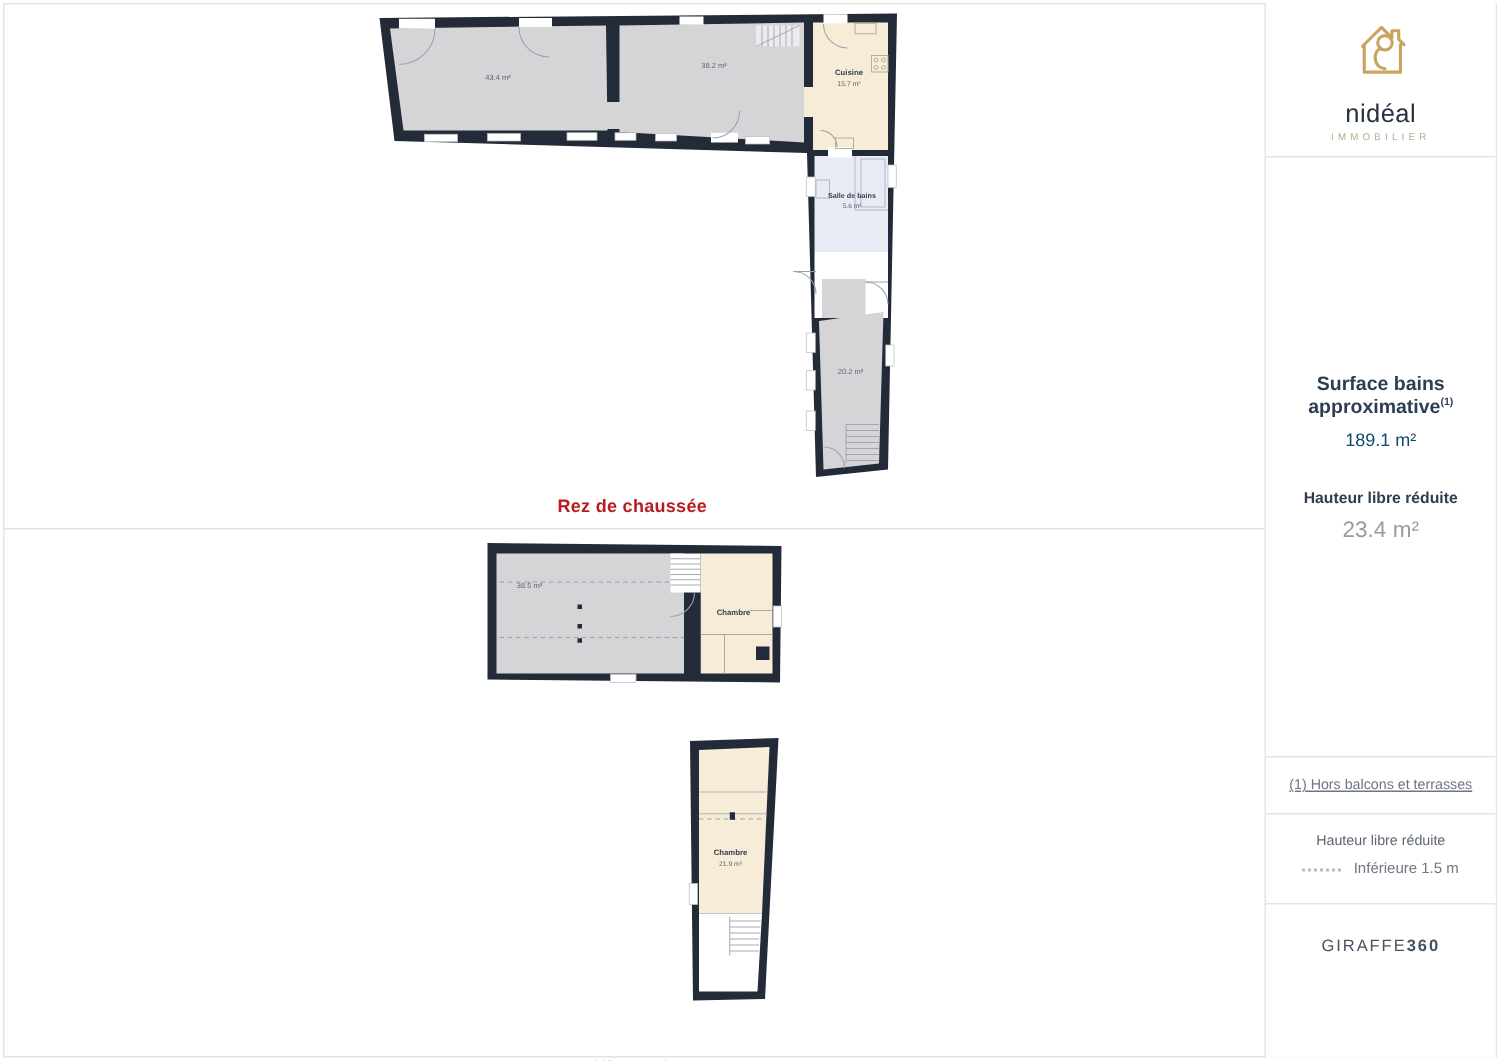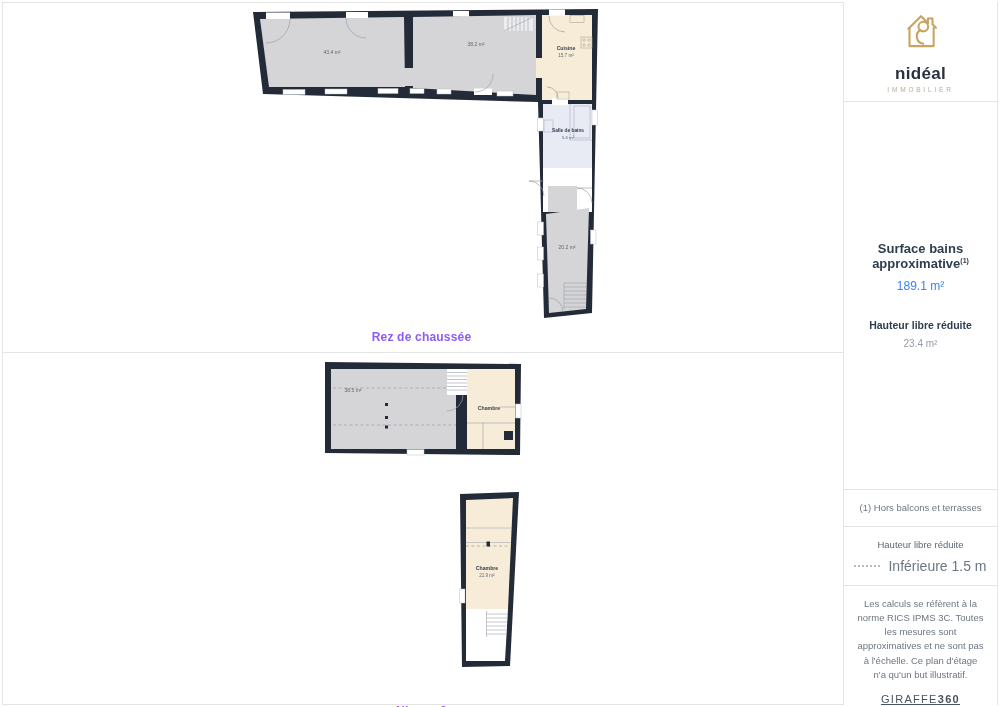--- a/index.html
+++ b/index.html
@@ -3,47 +3,47 @@
 <meta charset="utf-8">
 <style>
   html,body{margin:0;padding:0;background:#fff;}
   *{box-sizing:border-box;}
   body{font-family:"Liberation Sans","DejaVu Sans",sans-serif;}
   .page{position:relative;width:1000px;height:707px;background:#fff;overflow:hidden;}
   .frame{position:absolute;left:2px;top:2px;right:2px;bottom:2px;border:1px solid #e4e4e4;pointer-events:none;}
   .divider-v{position:absolute;left:843px;top:2px;width:1px;height:703px;background:#e4e4e4;}
   .divider-h-main{position:absolute;left:3px;top:352px;width:840px;height:1px;background:#e4e4e4;}
   .plan-svg{position:absolute;}
-  .floor-label{position:absolute;left:0;width:843px;text-align:center;font-size:12px;font-weight:bold;color:#8b5cf6;letter-spacing:.2px;}
+  .floor-label{position:absolute;left:0;width:843px;text-align:center;font-size:12px;font-weight:bold;color:#b91c1c;letter-spacing:.2px;}
   .floor-label.ground{top:330px;}
   .floor-label.lvl2{top:704px;}
 
   .sidebar{position:absolute;left:844px;top:2px;width:153px;height:703px;background:#fff;display:flex;flex-direction:column;}
   .sb-section{width:100%;border-bottom:1px solid #e4e4e4;display:flex;flex-direction:column;align-items:center;justify-content:center;text-align:center;}
   .sb-logo{height:103px;}
   .sb-info{height:400px;}
   .sb-footnote{height:38px;}
   .sb-legend{height:60px;justify-content:flex-start;padding-top:12px;}
   .sb-disclaimer{flex:1;border-bottom:none;justify-content:flex-start;padding:11px 13px 0;}
 
-  .wordmark{font-size:17px;font-weight:700;color:#27323f;letter-spacing:.3px;margin-top:13px;}
+  .wordmark{font-size:17px;font-weight:400;color:#27323f;letter-spacing:.3px;margin-top:13px;}
   .tagline{font-size:6.5px;letter-spacing:2.8px;color:#b9ac93;margin-top:2px;}
 
   .s-title{font-size:13px;font-weight:bold;color:#2d3e50;}
   .s-title sup{font-size:7px;}
-  .s-value{font-size:12px;color:#3b82f6;margin-top:8px;}
+  .s-value{font-size:12px;color:#0c4a6e;margin-top:8px;}
   .s-sub{font-size:10.5px;font-weight:bold;color:#2d3e50;margin-top:26px;}
-  .s-subvalue{font-size:10px;color:#959ca5;margin-top:7px;}
-
-  .footnote-text{font-size:9.5px;color:#6d7682;}
+  .s-subvalue{font-size:15px;color:#959ca5;margin-top:7px;}
+
+  .footnote-text{font-size:9.5px;color:#6d7682;text-decoration:underline;}
   .legend-title{font-size:9.5px;color:#5d6673;}
-  .legend-row{margin-top:8px;font-size:14px;color:#6d7682;display:flex;align-items:center;}
+  .legend-row{margin-top:8px;font-size:10px;color:#6d7682;display:flex;align-items:center;}
   .legend-dash{display:inline-block;width:26px;height:0;border-top:2px dotted #b5bcc4;margin-right:8px;}
   .disclaimer-text{font-size:9.5px;color:#6d7682;line-height:1.5;}
-  .giraffe{margin-top:11px;font-size:11px;letter-spacing:1.3px;color:#46535f;text-decoration:underline;}
+  .giraffe{margin-top:11px;font-size:11px;letter-spacing:1.3px;color:#46535f;}
   .giraffe .g1{font-weight:500;}
   .giraffe .g2{font-weight:800;}
 
   svg text{font-family:"Liberation Sans","DejaVu Sans",sans-serif;}
   .room-area{fill:#5d6672;}
   .room-name{fill:#333f4d;font-weight:bold;}
 </style>
 </head>
 <body>
 
@@ -262,18 +262,17 @@
 
     <div class="sb-section sb-legend">
       <div class="legend-title">Hauteur libre réduite</div>
       <div class="legend-row">
         <span class="legend-dash"></span>
         <span>Inférieure 1.5 m</span>
       </div>
     </div>
 
     <div class="sb-section sb-disclaimer">
-      <div class="disclaimer-text">Les calculs se réfèrent à la norme RICS IPMS 3C. Toutes les mesures sont approximatives et ne sont pas à l'échelle. Ce plan d'étage n'a qu'un but illustratif.</div>
       <div class="giraffe"><span class="g1">GIRAFFE</span><span class="g2">360</span></div>
     </div>
 
   </div>
 </div>
 
 </body></html>

